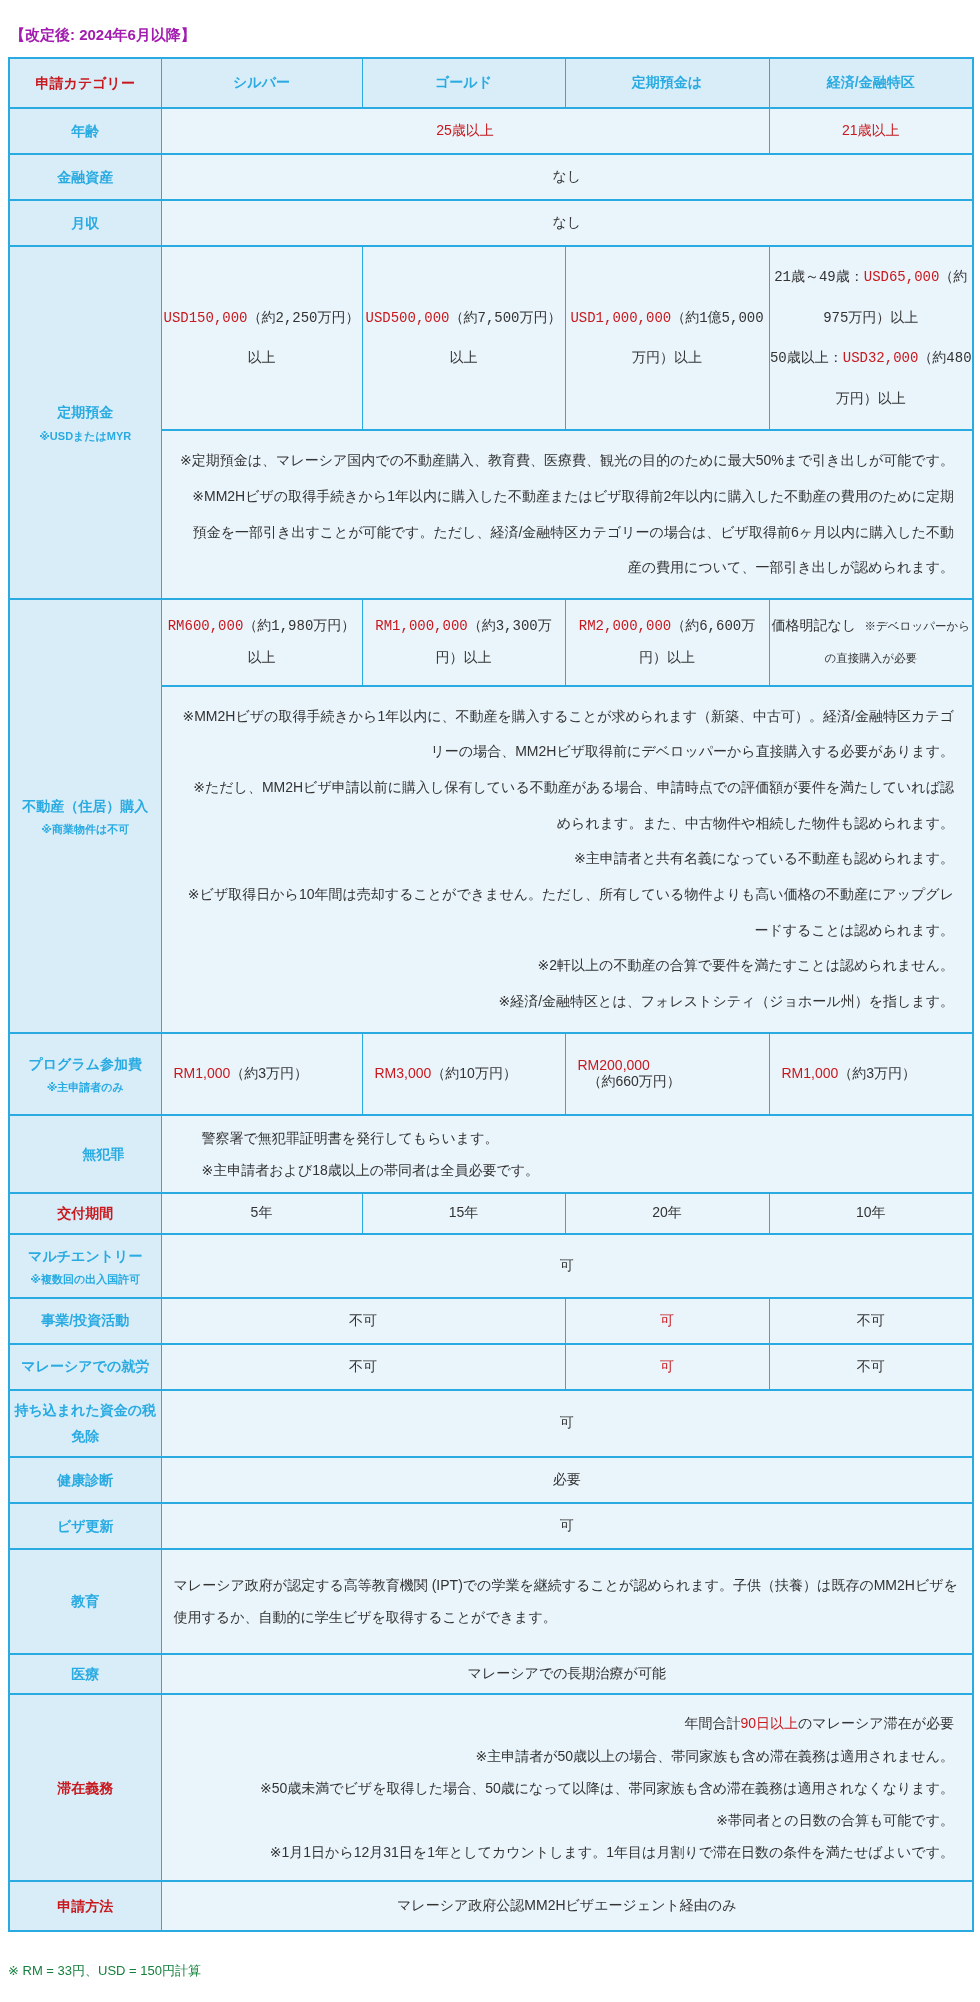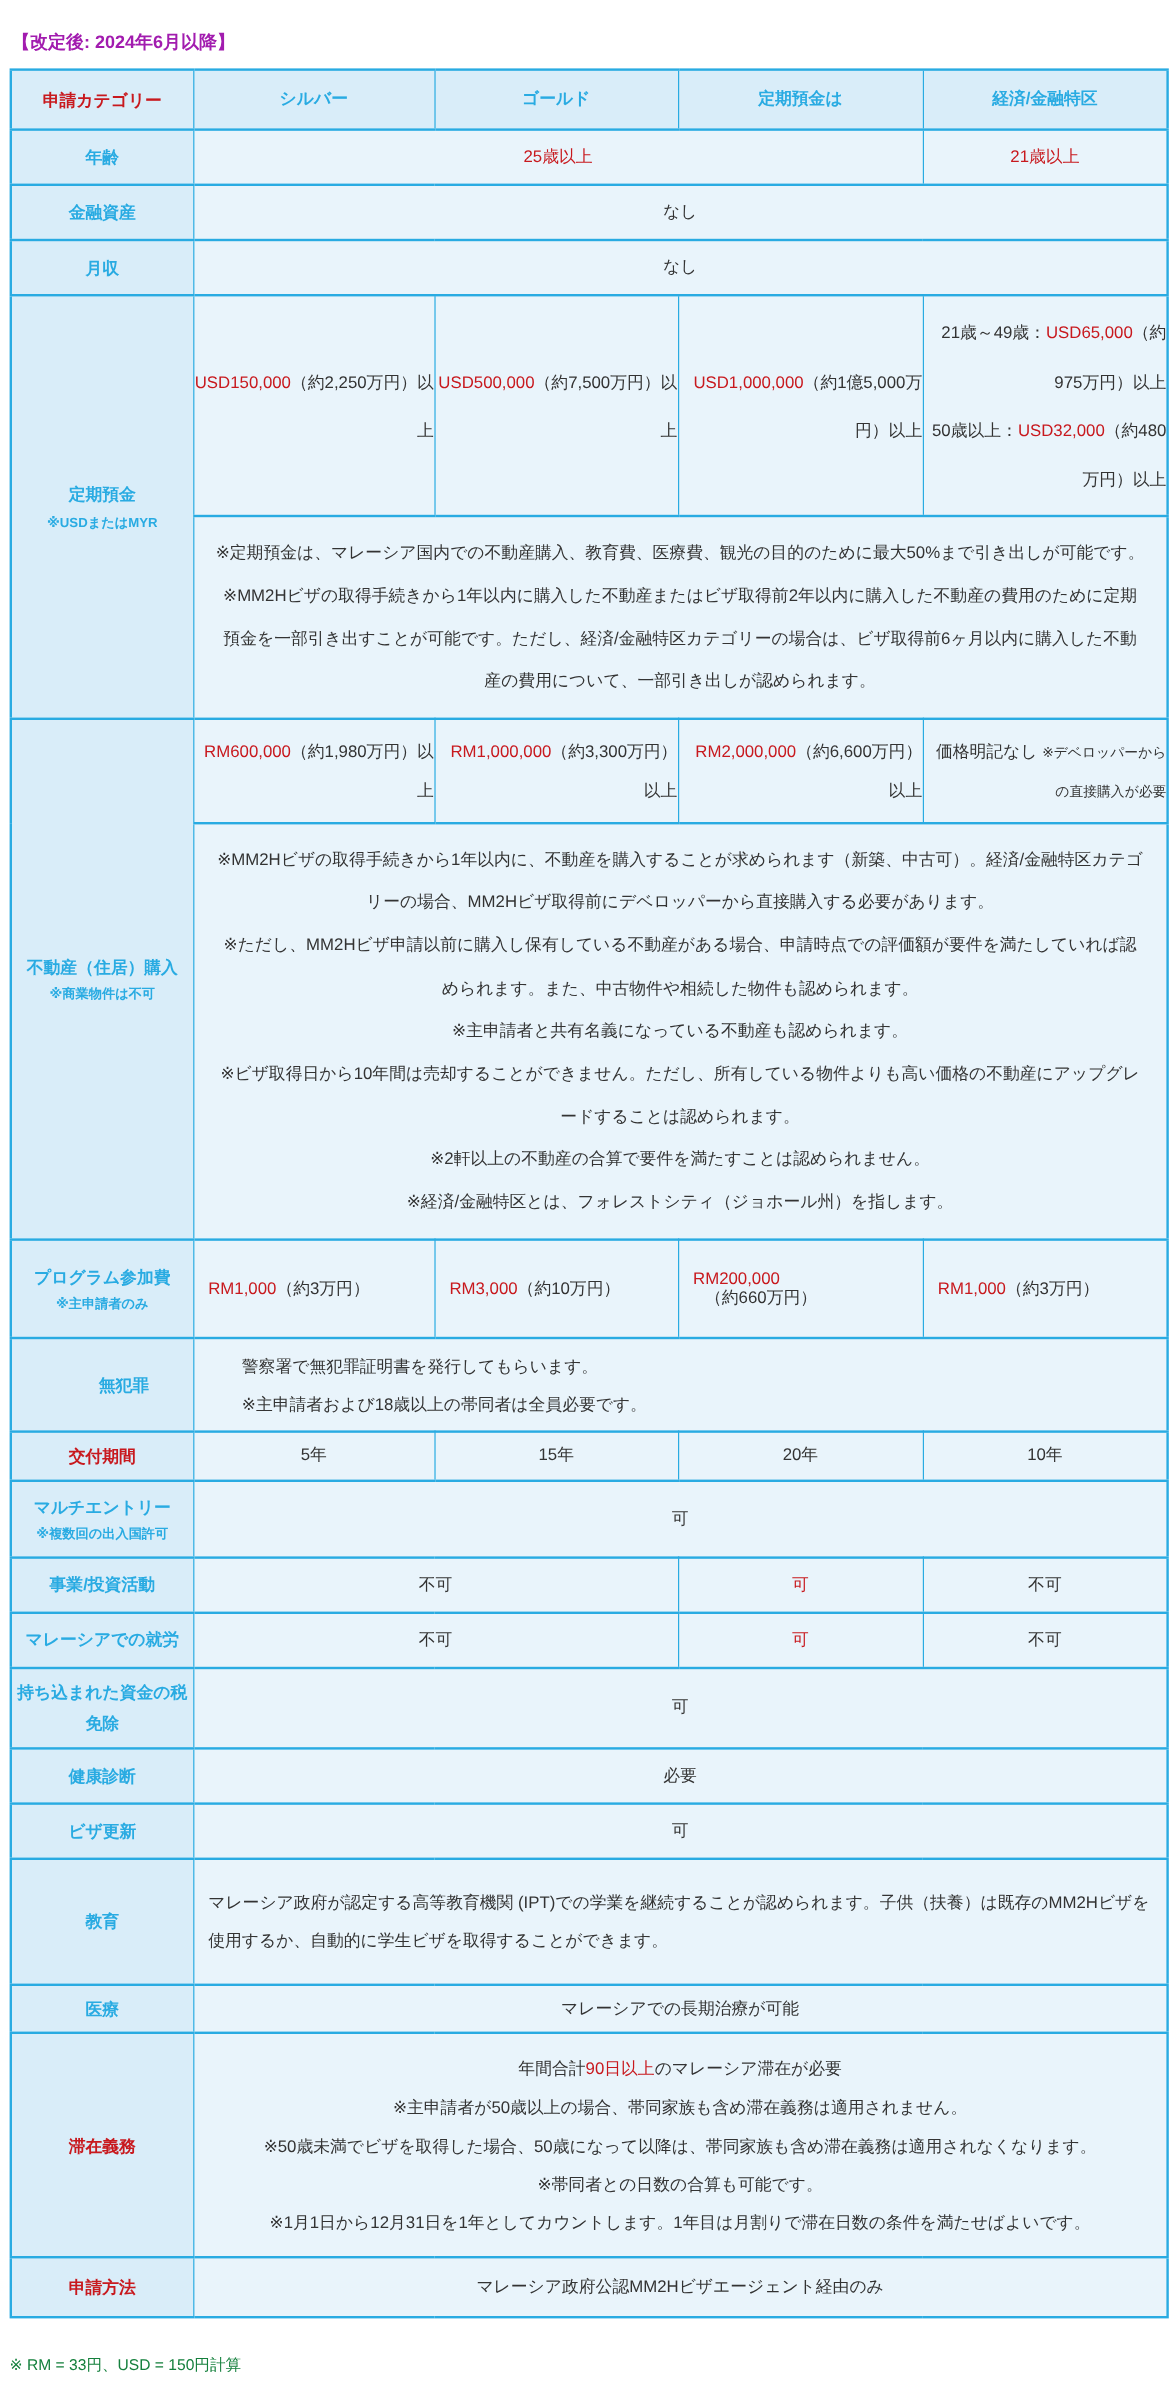--- a/index.html
+++ b/index.html
@@ -44,22 +44,22 @@
     color:var(--accent-blue);
     font-weight:bold;
     padding:6px 4px;
     line-height:1.9;
   }
   .lbl .sub{display:block;font-size:11px;font-weight:bold;margin-top:2px;line-height:1.6;}
   .lbl-red{color:var(--accent-red) !important;}
   th.cat{background:var(--label-bg);color:var(--accent-blue);font-weight:bold;}
   .red-t{color:var(--accent-red);}
   .left{text-align:left;}
-  .val{line-height:2.9;text-align:right;padding:10px 0;}
-  .notes{line-height:2.55;text-align:center;padding:12px 18px;}
+  .val{line-height:2.9;text-align:center;padding:10px 0;font-family:Liberation Mono, monospace;}
+  .notes{line-height:2.55;text-align:right;padding:12px 18px;}
   .notes div{margin:0;}
   .tight{line-height:2.3;}
   .h50 th,.h50 td{height:50px;}
   .h46 td{height:46px;}
   .h52 td{height:36px;}
   .h64 td{height:64px;}
   .h76 td{height:76px;padding-left:40px;}
   .h80 td{height:80px;}
   .h82 td{height:82px;}
   .h145 td{height:145px;}

